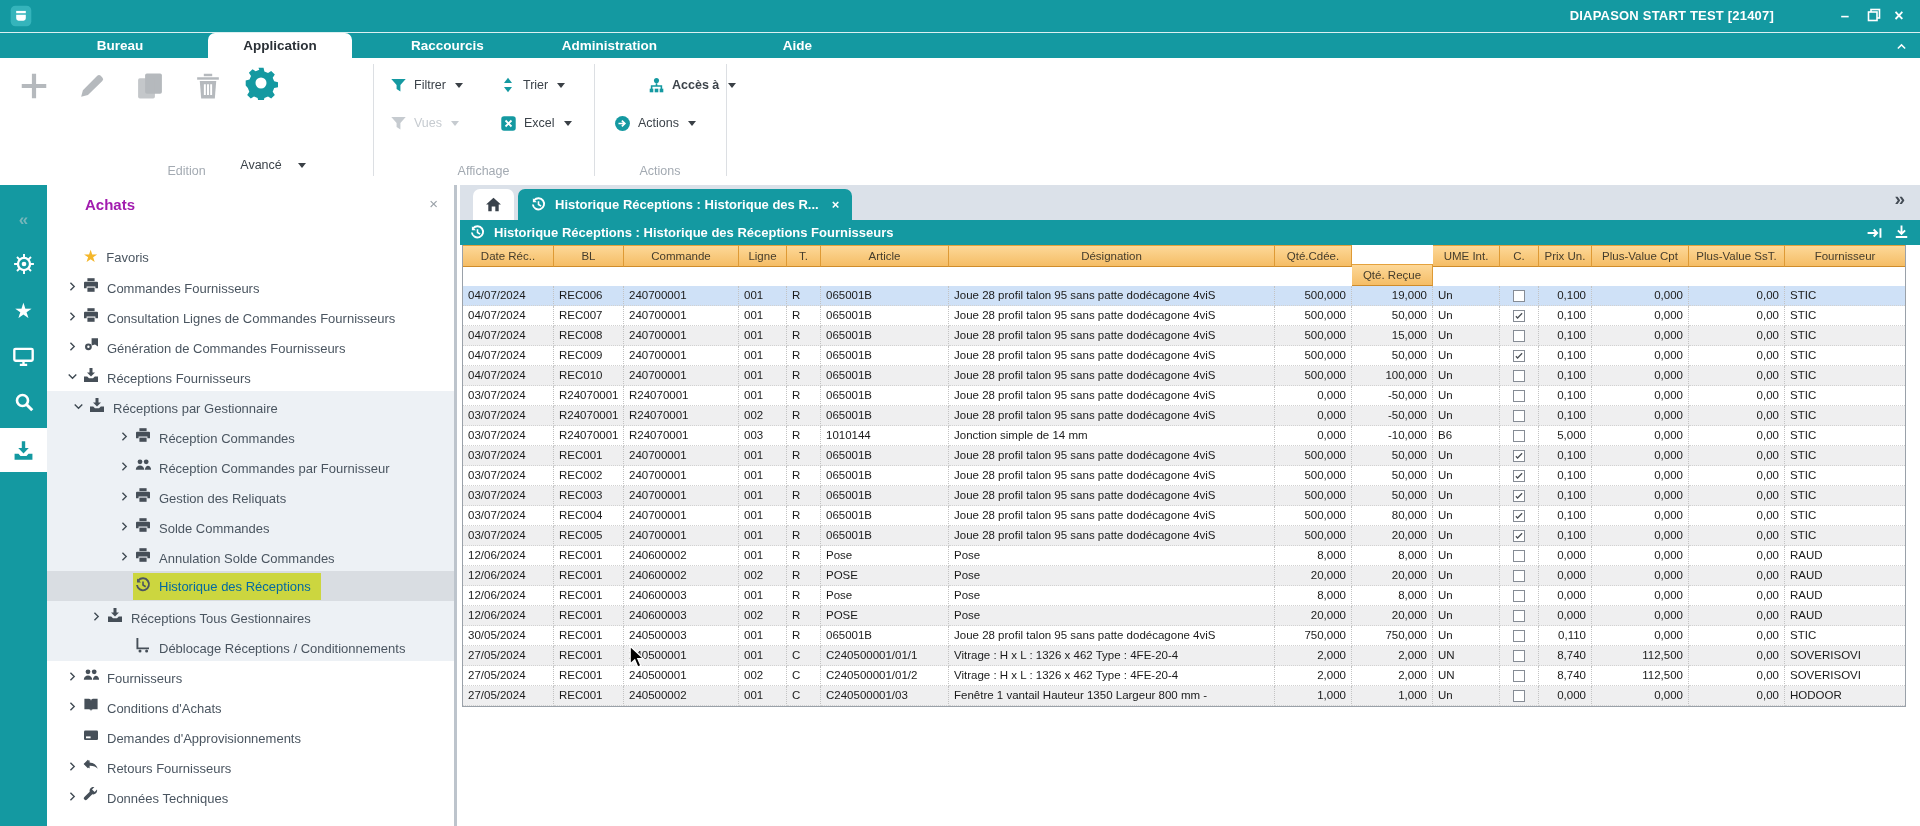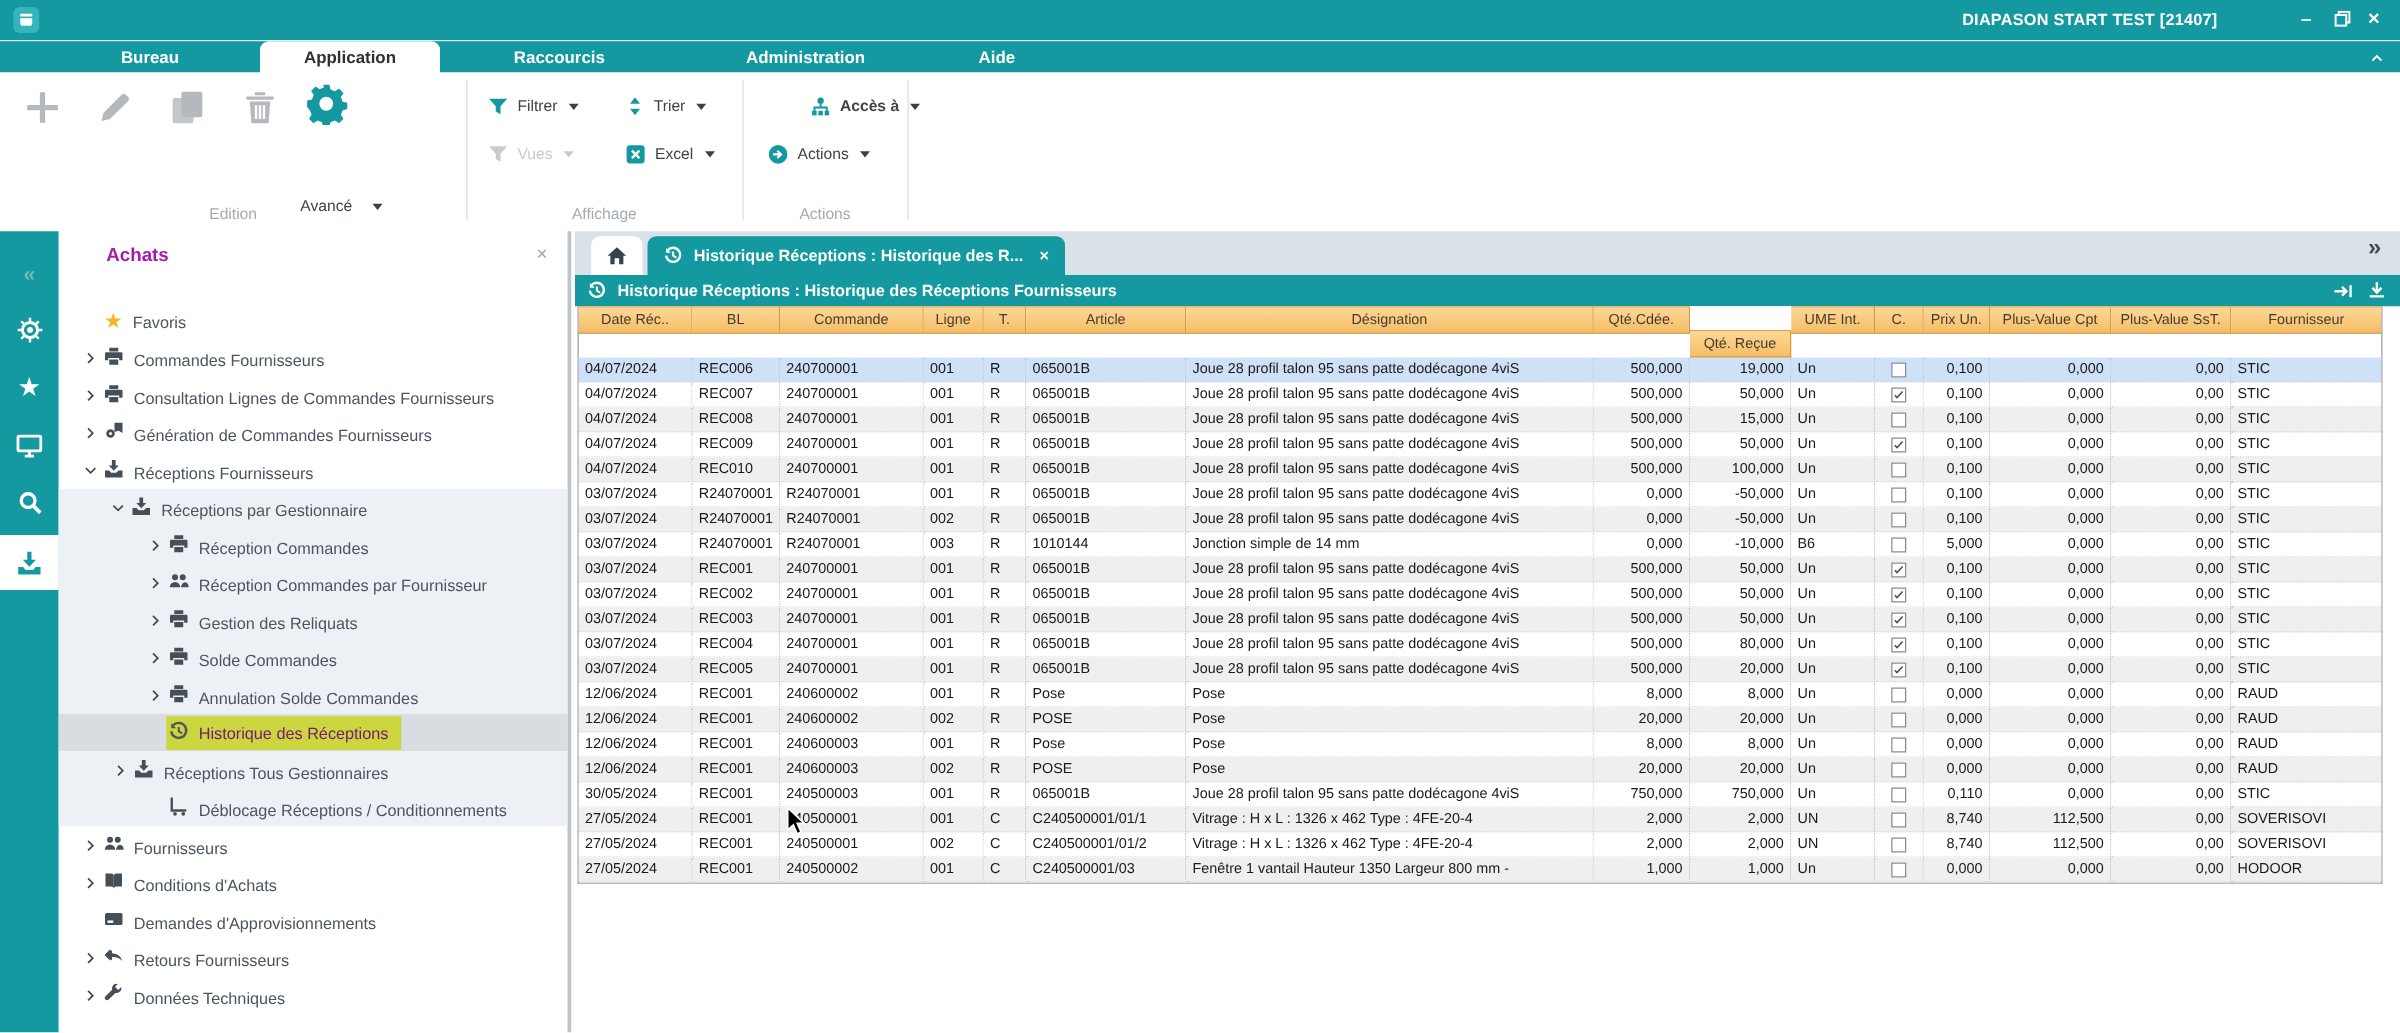--- a/index.html
+++ b/index.html
@@ -49,21 +49,21 @@
   .sbclose{ position:absolute; right:16px; top:10px; color:#9aa1a8; font-size:15px; }
   .tree{ position:absolute; left:0; top:56px; width:100%; }
   .trow{ height:30px; display:flex; align-items:center; font-size:13px; color:#4a5560; white-space:nowrap; }
   .trow.band{ background:#edf1f5; }
   .trow.sel{ background:#d9dde2; }
   .texp{ width:22px; display:flex; justify-content:center; color:#3f4a53; }
   .texp [data-icon]{ width:11px; height:11px; }
   .tico{ margin-right:8px; color:#464f58; }
   .tico [data-icon]{ width:16px; height:16px; }
   .tstar{ color:#f4b72b; font-size:17px; margin-right:8px; line-height:1; }
-  .hl{ background:#ccd63f; color:#701a75; padding:4px 10px 4px 0; margin-left:-2px; display:flex; align-items:center; }
+  .hl{ background:#ccd63f; color:#0369a1; padding:4px 10px 4px 0; margin-left:-2px; display:flex; align-items:center; }
   .hl .tico{ color:#4c5560; margin-left:2px; }
 
   
   .main{ position:absolute; left:460px; top:185px; right:0; bottom:0; background:#fff; }
   .tabrow{ position:absolute; left:0; top:0; width:100%; height:35px; background:#dbe1e9; }
   .hometab{ position:absolute; left:13px; top:4px; width:41px; height:31px; background:#fff; border-radius:7px 7px 0 0; display:flex; align-items:center; justify-content:center; color:#39424b; }
   .hometab [data-icon]{ width:17px; height:17px; }
   .doctab{ position:absolute; left:58px; top:4px; height:31px; background:#1499a1; border-radius:7px 7px 0 0; display:flex; align-items:center; padding:0 13px; gap:9px; color:#fff; font-size:13px; font-weight:bold; }
   .doctab .tx{ }
   .doctab .cl{ font-size:13px; font-weight:bold; margin-left:4px; }
@@ -110,21 +110,21 @@
       </svg>
     </span>
   <span class="winbtn clo">×</span>
 </div>
 
 <div class="menubar">
   <div id="menu-tabs">
       <div class="mtab" style="left: 60px; width: 120px;">Bureau</div>
       <div class="mtab active" style="left: 208px; width: 144px;">Application</div>
       <div class="mtab" style="left: 385px; width: 125px;">Raccourcis</div>
-      <div class="mtab" style="left: 572px; width: 145px;">Administration</div>
+      <div class="mtab" style="left: 537px; width: 145px;">Administration</div>
       <div class="mtab" style="left: 760px; width: 75px;">Aide</div>
     </div>
   <span class="ribcollapse" data-icon="chevup">
       <svg viewBox="0 0 16 16" fill="currentColor">
         <path d="M3.5 10.5 8 6l4.5 4.5" fill="none" stroke="currentColor" stroke-width="1.8"></path>
       </svg>
     </span>
 </div>
 
 <div class="ribbon">
@@ -327,21 +327,21 @@
             <svg viewBox="0 0 16 16" fill="currentColor">
               <path d="M2.5 5 8 10.5 13.5 5" fill="none" stroke="currentColor" stroke-width="2"></path>
             </svg>
           </span>
         </span>
         <span><span class="tico"><span data-icon="inbox"><svg viewBox="0 0 16 16" fill="currentColor">
                 <path d="M6.5 1h3v4.4H12L8 9.6 4 5.4h2.5z"></path>
                 <path d="M1 9.4h3.2L6 11.2h4l1.8-1.8H15V15H1z"></path>
               </svg></span></span><span>Réceptions Fournisseurs</span></span>
       </div>
-      <div class="trow band" style="padding-left: 36px;">
+      <div class="trow band" style="padding-left: 20px;">
         <span class="texp">
           <span data-icon="chevD">
             <svg viewBox="0 0 16 16" fill="currentColor">
               <path d="M2.5 5 8 10.5 13.5 5" fill="none" stroke="currentColor" stroke-width="2"></path>
             </svg>
           </span>
         </span>
         <span><span class="tico"><span data-icon="inbox"><svg viewBox="0 0 16 16" fill="currentColor">
                 <path d="M6.5 1h3v4.4H12L8 9.6 4 5.4h2.5z"></path>
                 <path d="M1 9.4h3.2L6 11.2h4l1.8-1.8H15V15H1z"></path>

